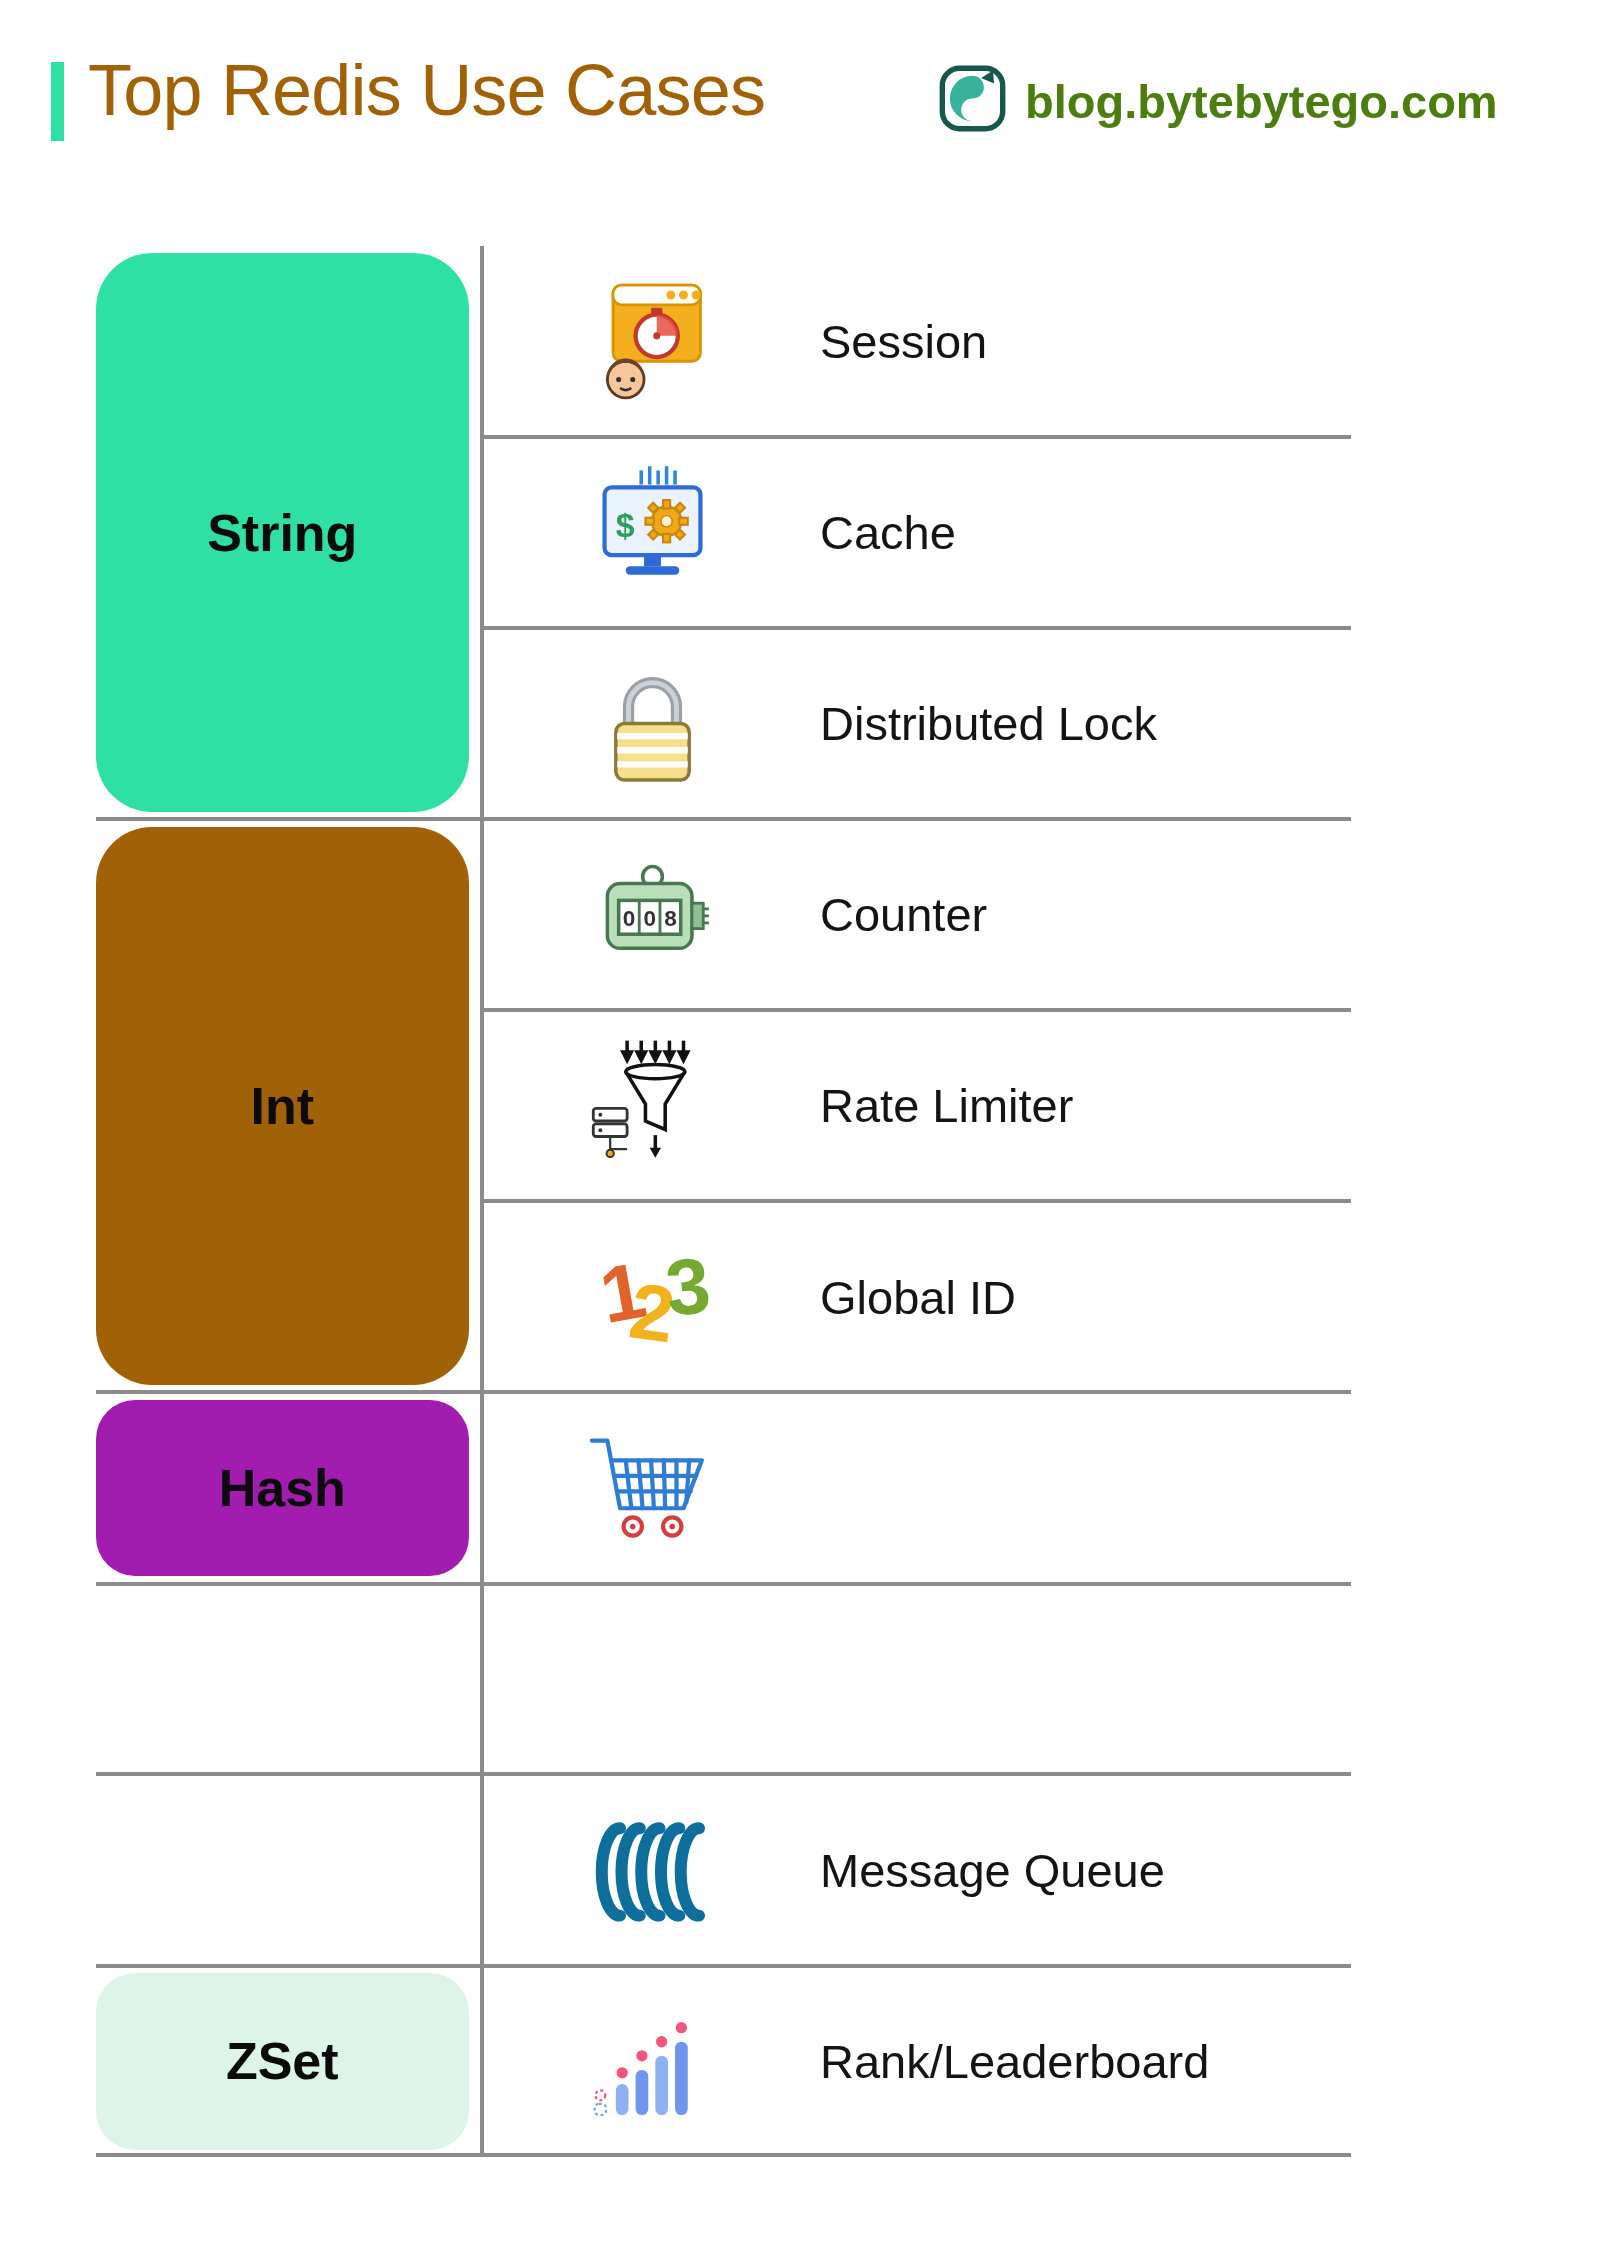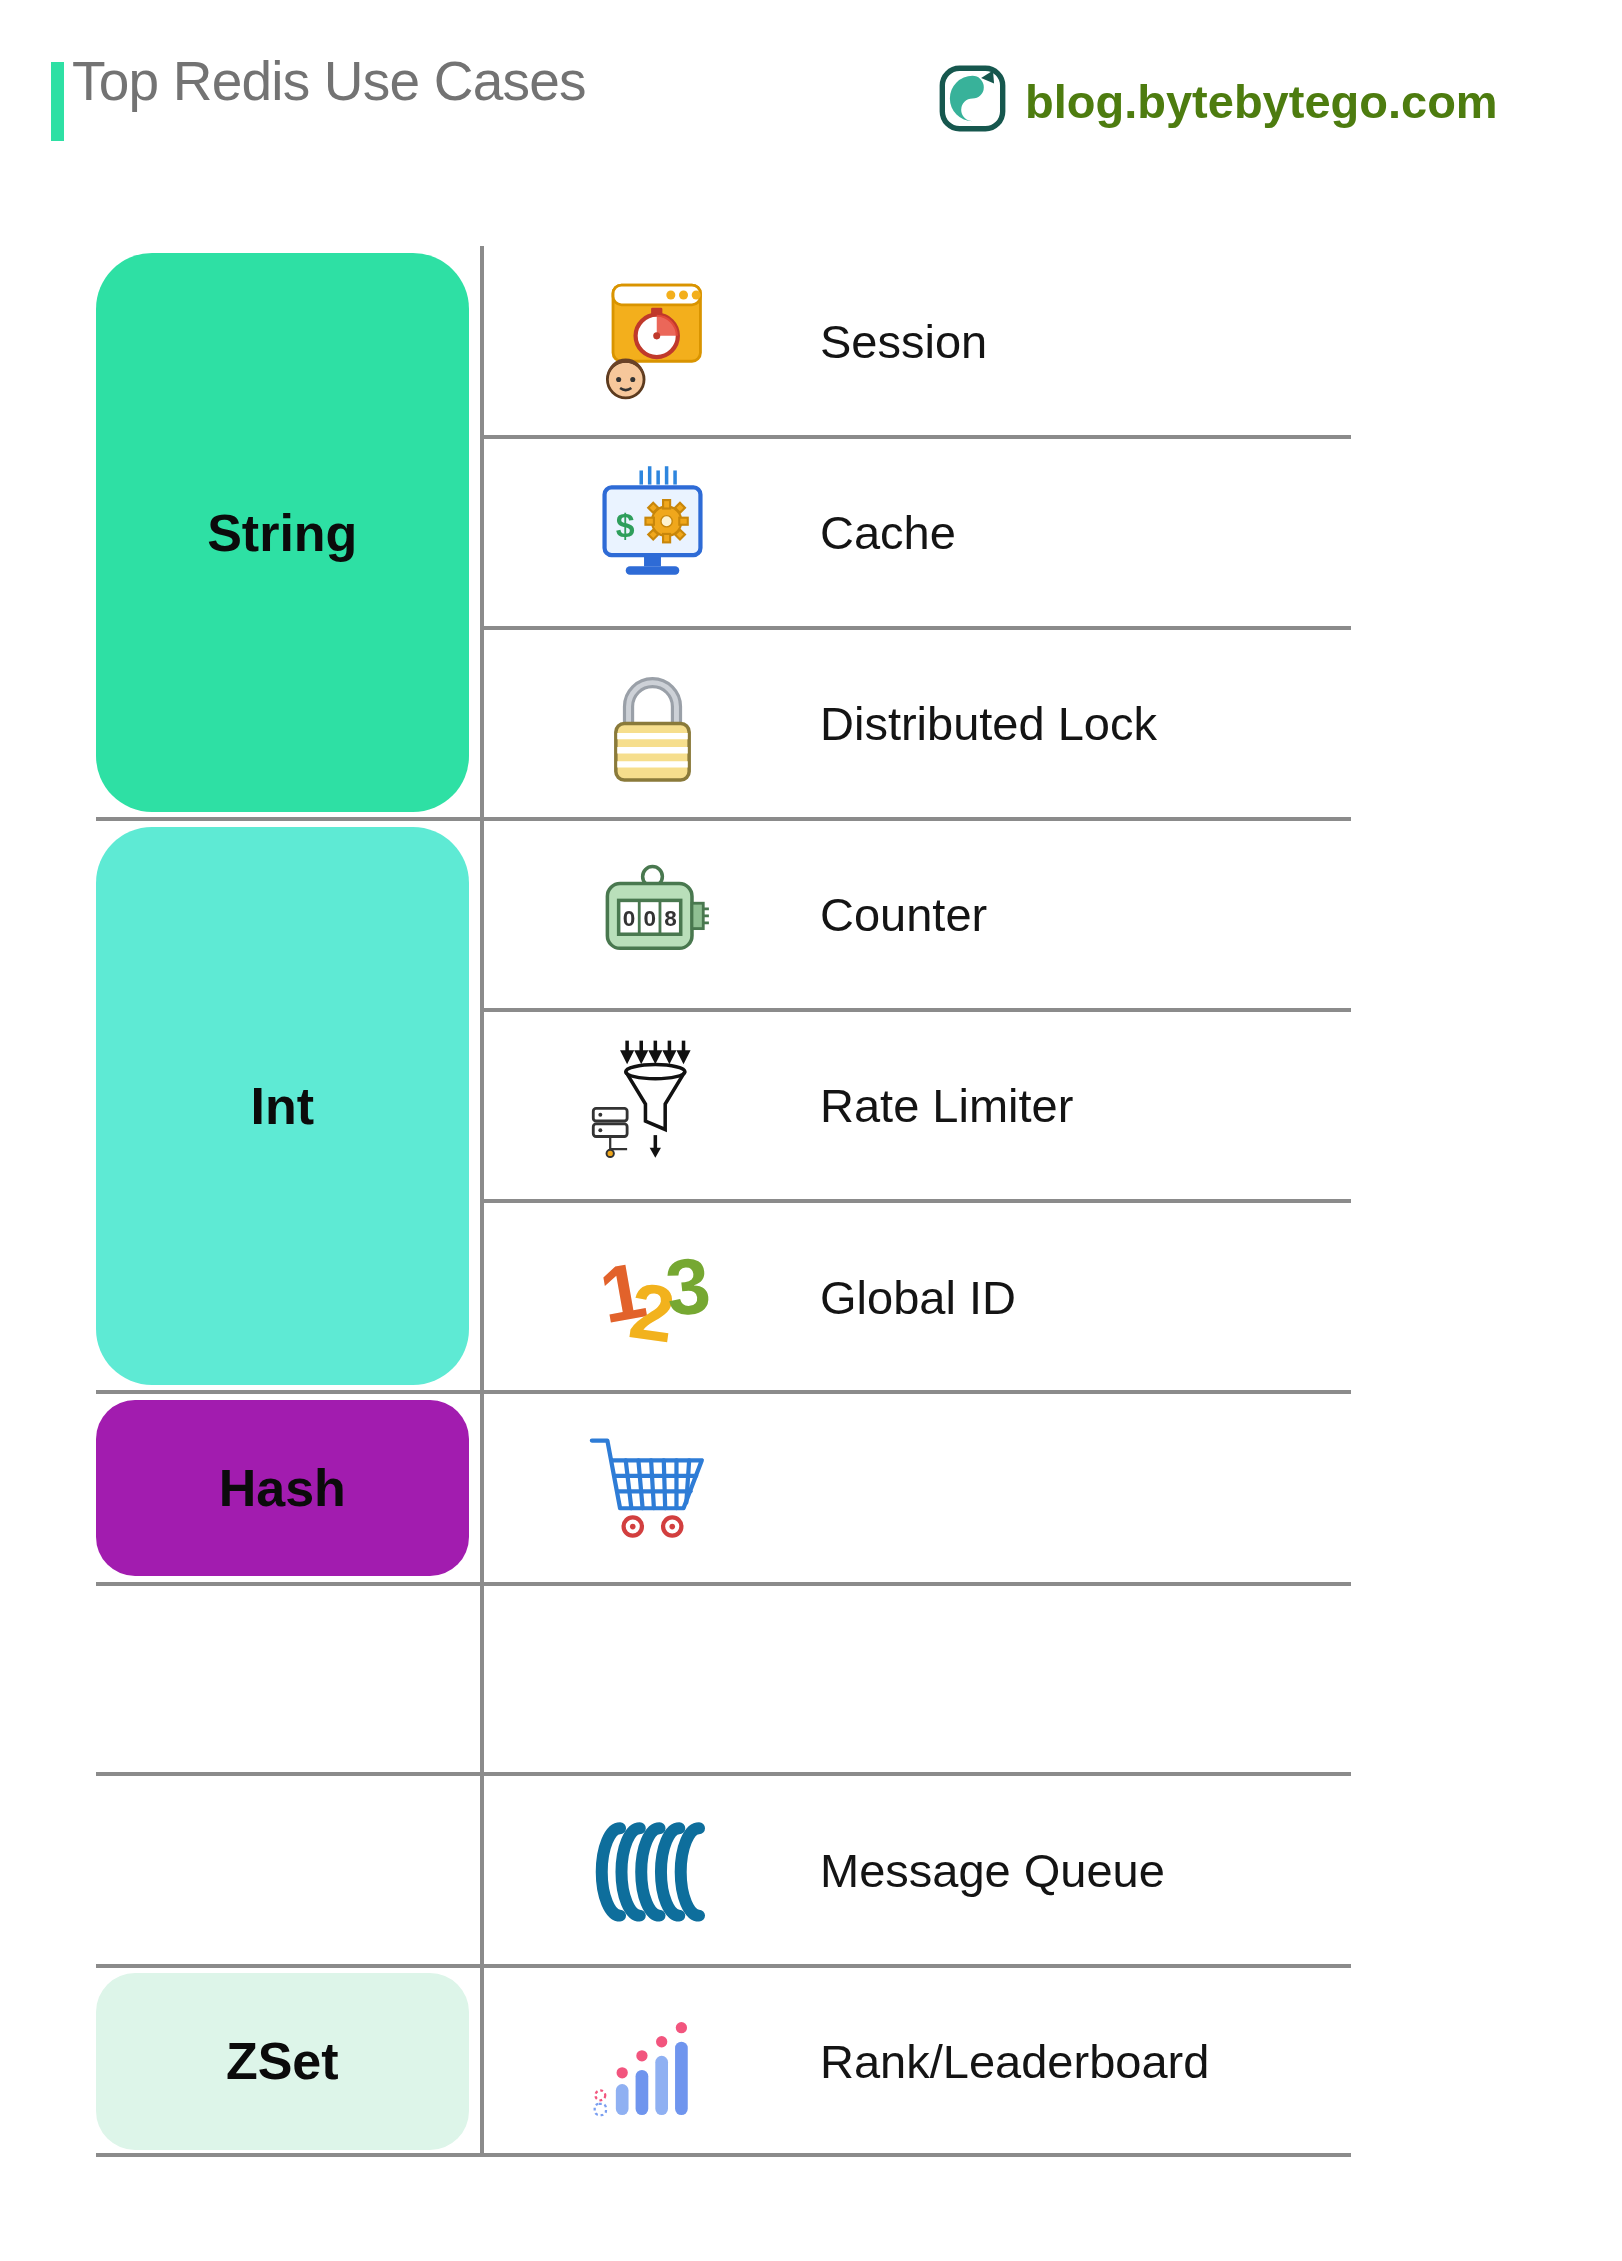--- a/index.html
+++ b/index.html
@@ -2,22 +2,22 @@
 <html style="font-size:13px"><head>
 <meta charset="utf-8">
 <style>
   *{box-sizing:border-box;margin:0;padding:0}
   html,body{background:#ffffff}
   .canvas{position:relative;width:1623px;height:2261px;background:#ffffff;
           font-family:"Liberation Sans",sans-serif;color:#111;overflow:hidden}
 
   
   .accent-bar{position:absolute;left:51px;top:62px;width:13px;height:79px}
-  .title{position:absolute;left:72px;top:49px;font-size:55px;font-weight:400;
-         letter-spacing:-0.8px;color:#737373;white-space:nowrap}
+  .title{position:absolute;left:88px;top:49px;font-size:72px;font-weight:400;
+         letter-spacing:-0.8px;color:#a16207;white-space:nowrap}
   .logo{position:absolute;left:938px;top:64px;width:69px;height:69px}
   .logo svg{width:100%;height:100%;display:block}
   .site{position:absolute;left:1025px;top:74px;font-size:47px;font-weight:700;color:#4d7c0f;white-space:nowrap}
 
   
   .table{position:absolute;left:96px;top:246px;width:1255px;height:1911px}
   .grid{display:grid;width:100%;height:100%;
         grid-template-columns:384px 871px;grid-template-rows:repeat(10,1fr)}
 
   .block{grid-column:1;margin:7.4px 11.5px 7.4px 0;display:flex;align-items:center;
@@ -53,21 +53,21 @@
       <path d="M32 11 a21 21 0 1 0 0 42 a10.5 10.5 0 0 1 0 -21 a10.5 10.5 0 0 0 0 -21 Z" fill="#38B29A"></path>
       <path d="M40 13 l11 -7 l1 12 z" fill="#16574E"></path>
     </svg>
   </div>
   <div class="site">blog.bytebytego.com</div>
 
   <div class="table">
     <div class="grid">
 
       <div class="block span3 b1" style="background-color: rgb(46, 224, 164);">String</div>
-      <div class="block span3 b2" style="background-color: #5eead4;">Int</div>
+      <div class="block span3 b2" style="background-color: #a16207;">Int</div>
       <div class="block span1 b3" style="background-color: #a21caf;">Hash</div>
       <div class="block span1 b6" style="background-color: rgb(221, 245, 233);">ZSet</div>
 
       <div class="row r1">
         <div class="icon">
           <svg viewBox="0 0 100 100">
             <rect x="22" y="10" width="62" height="54" rx="6" fill="#F3AF1C" stroke="#D99400" stroke-width="2"></rect>
             <rect x="22" y="10" width="62" height="14" rx="6" fill="#FFFFFF" stroke="#D99400" stroke-width="2"></rect>
             <circle cx="63" cy="17" r="3.2" fill="#F3AF1C"></circle>
             <circle cx="72" cy="17" r="3.2" fill="#F3AF1C"></circle>

